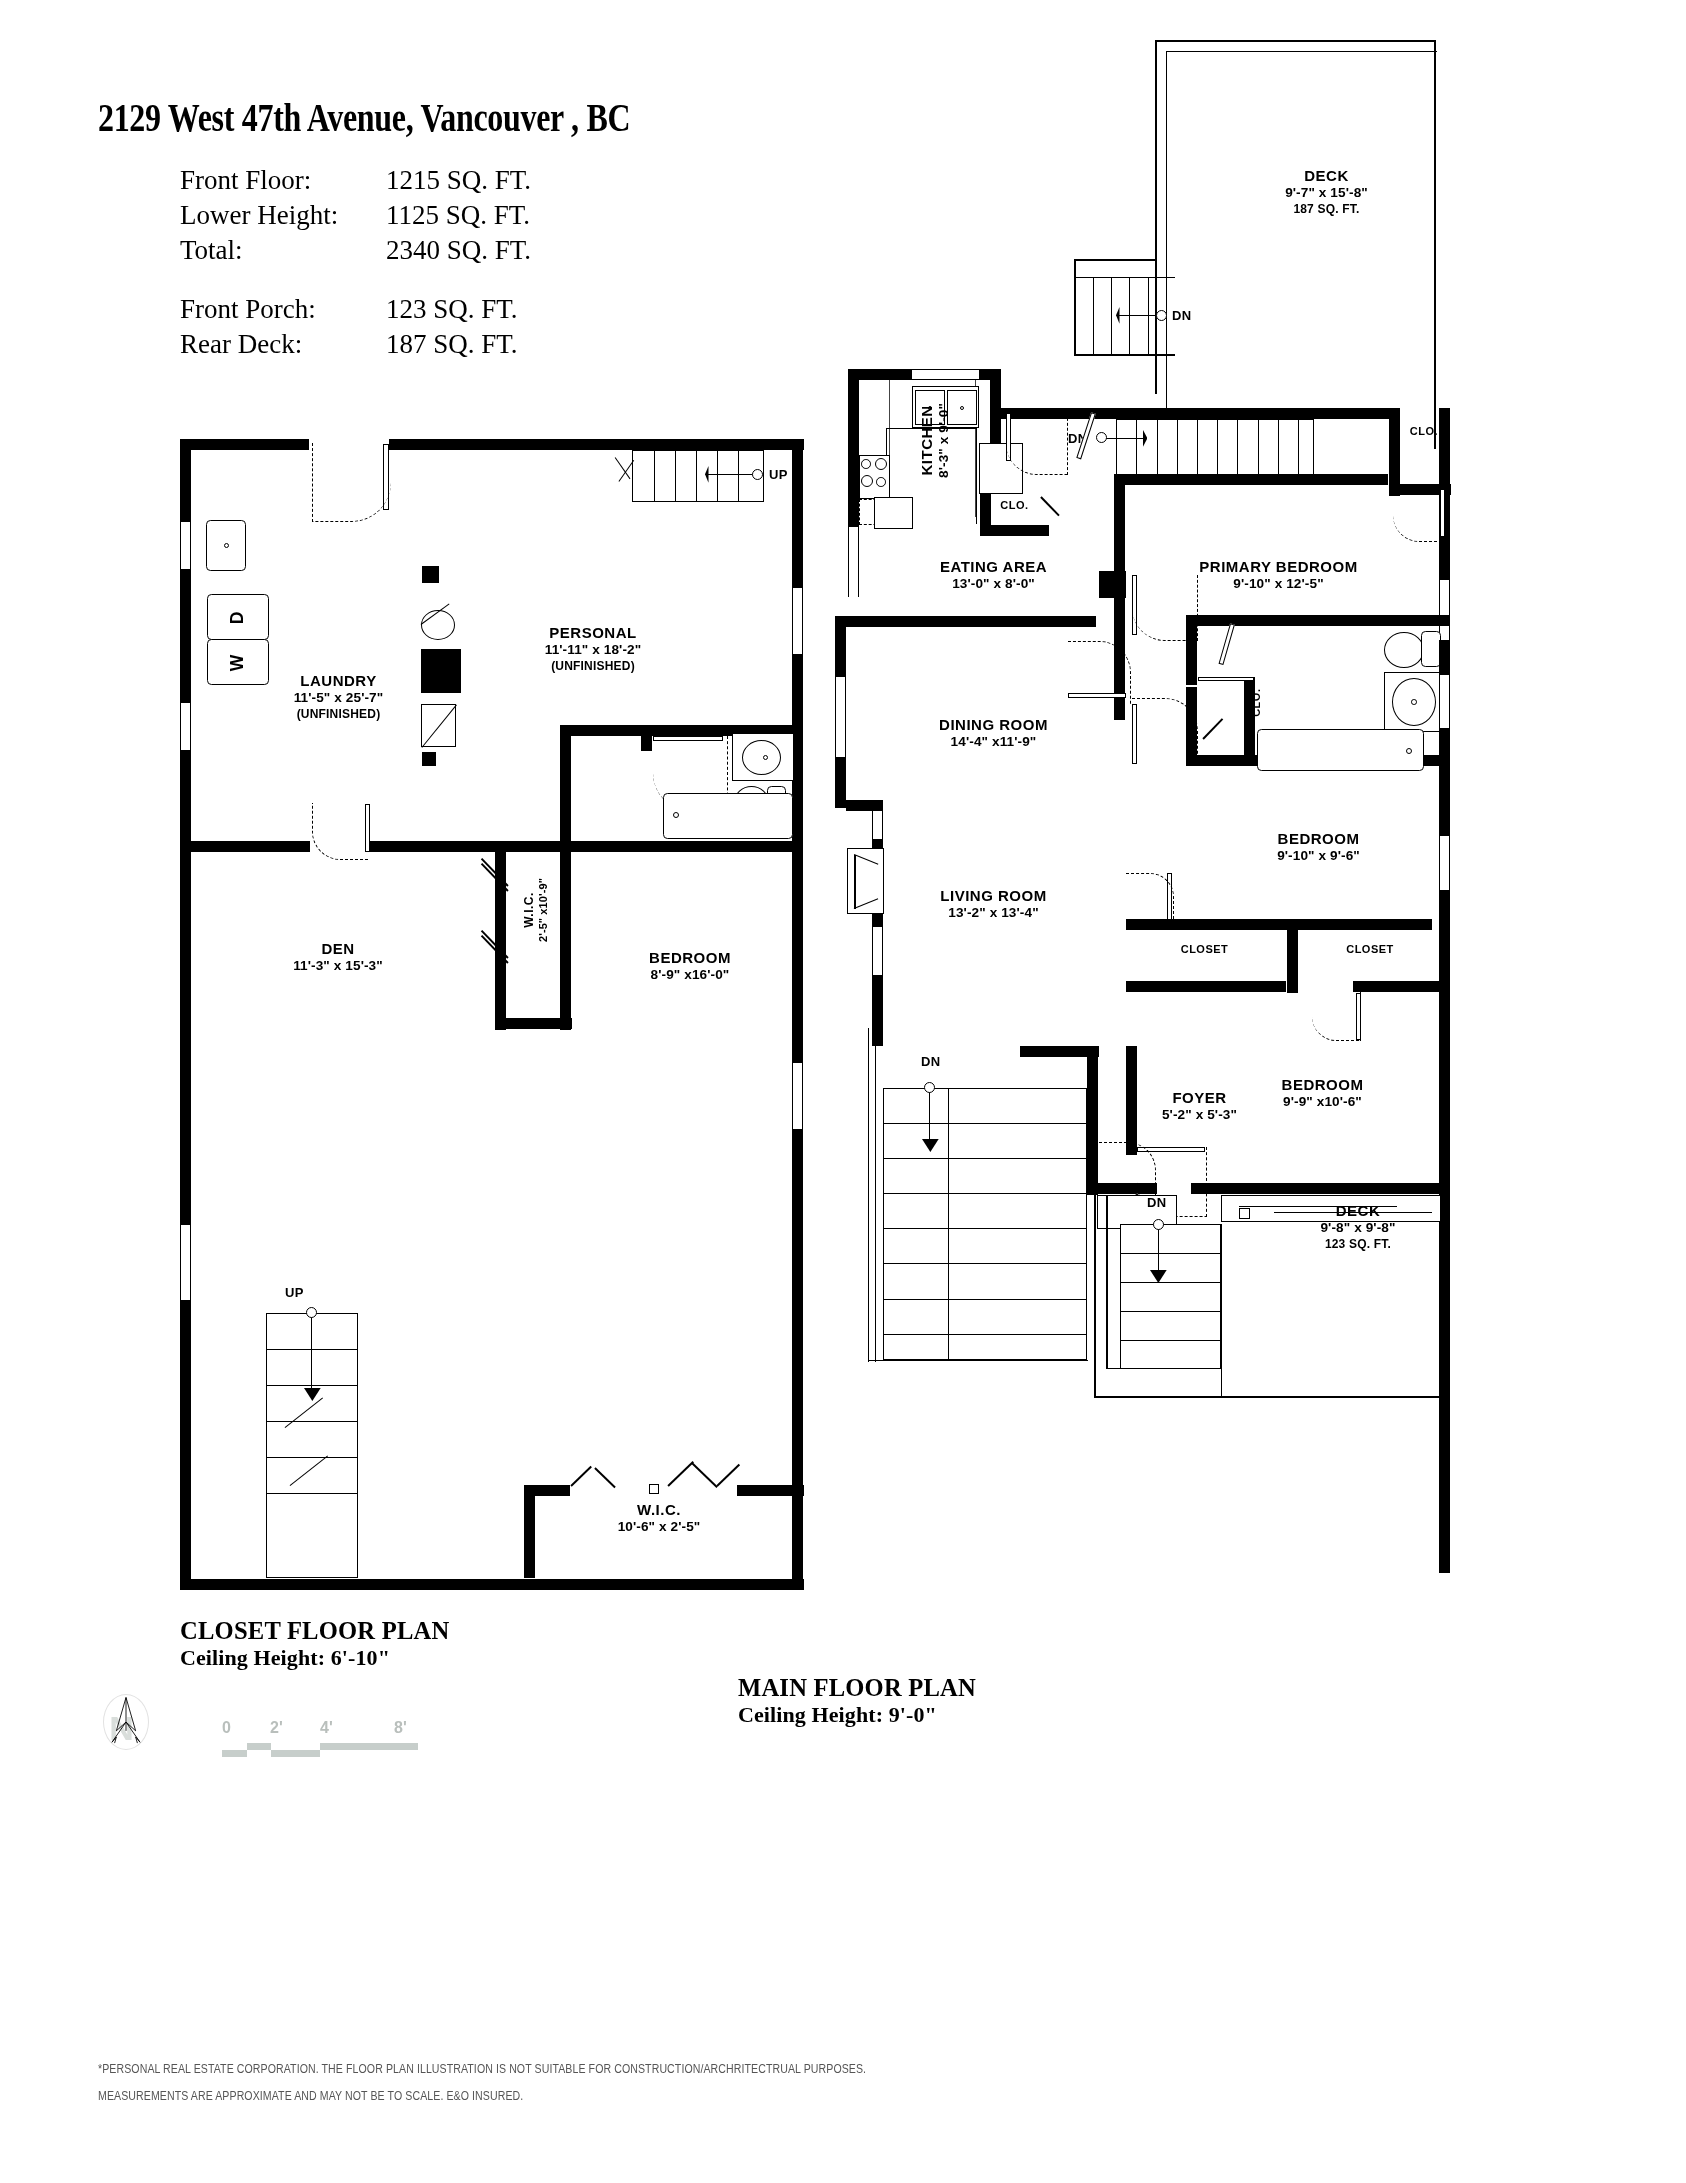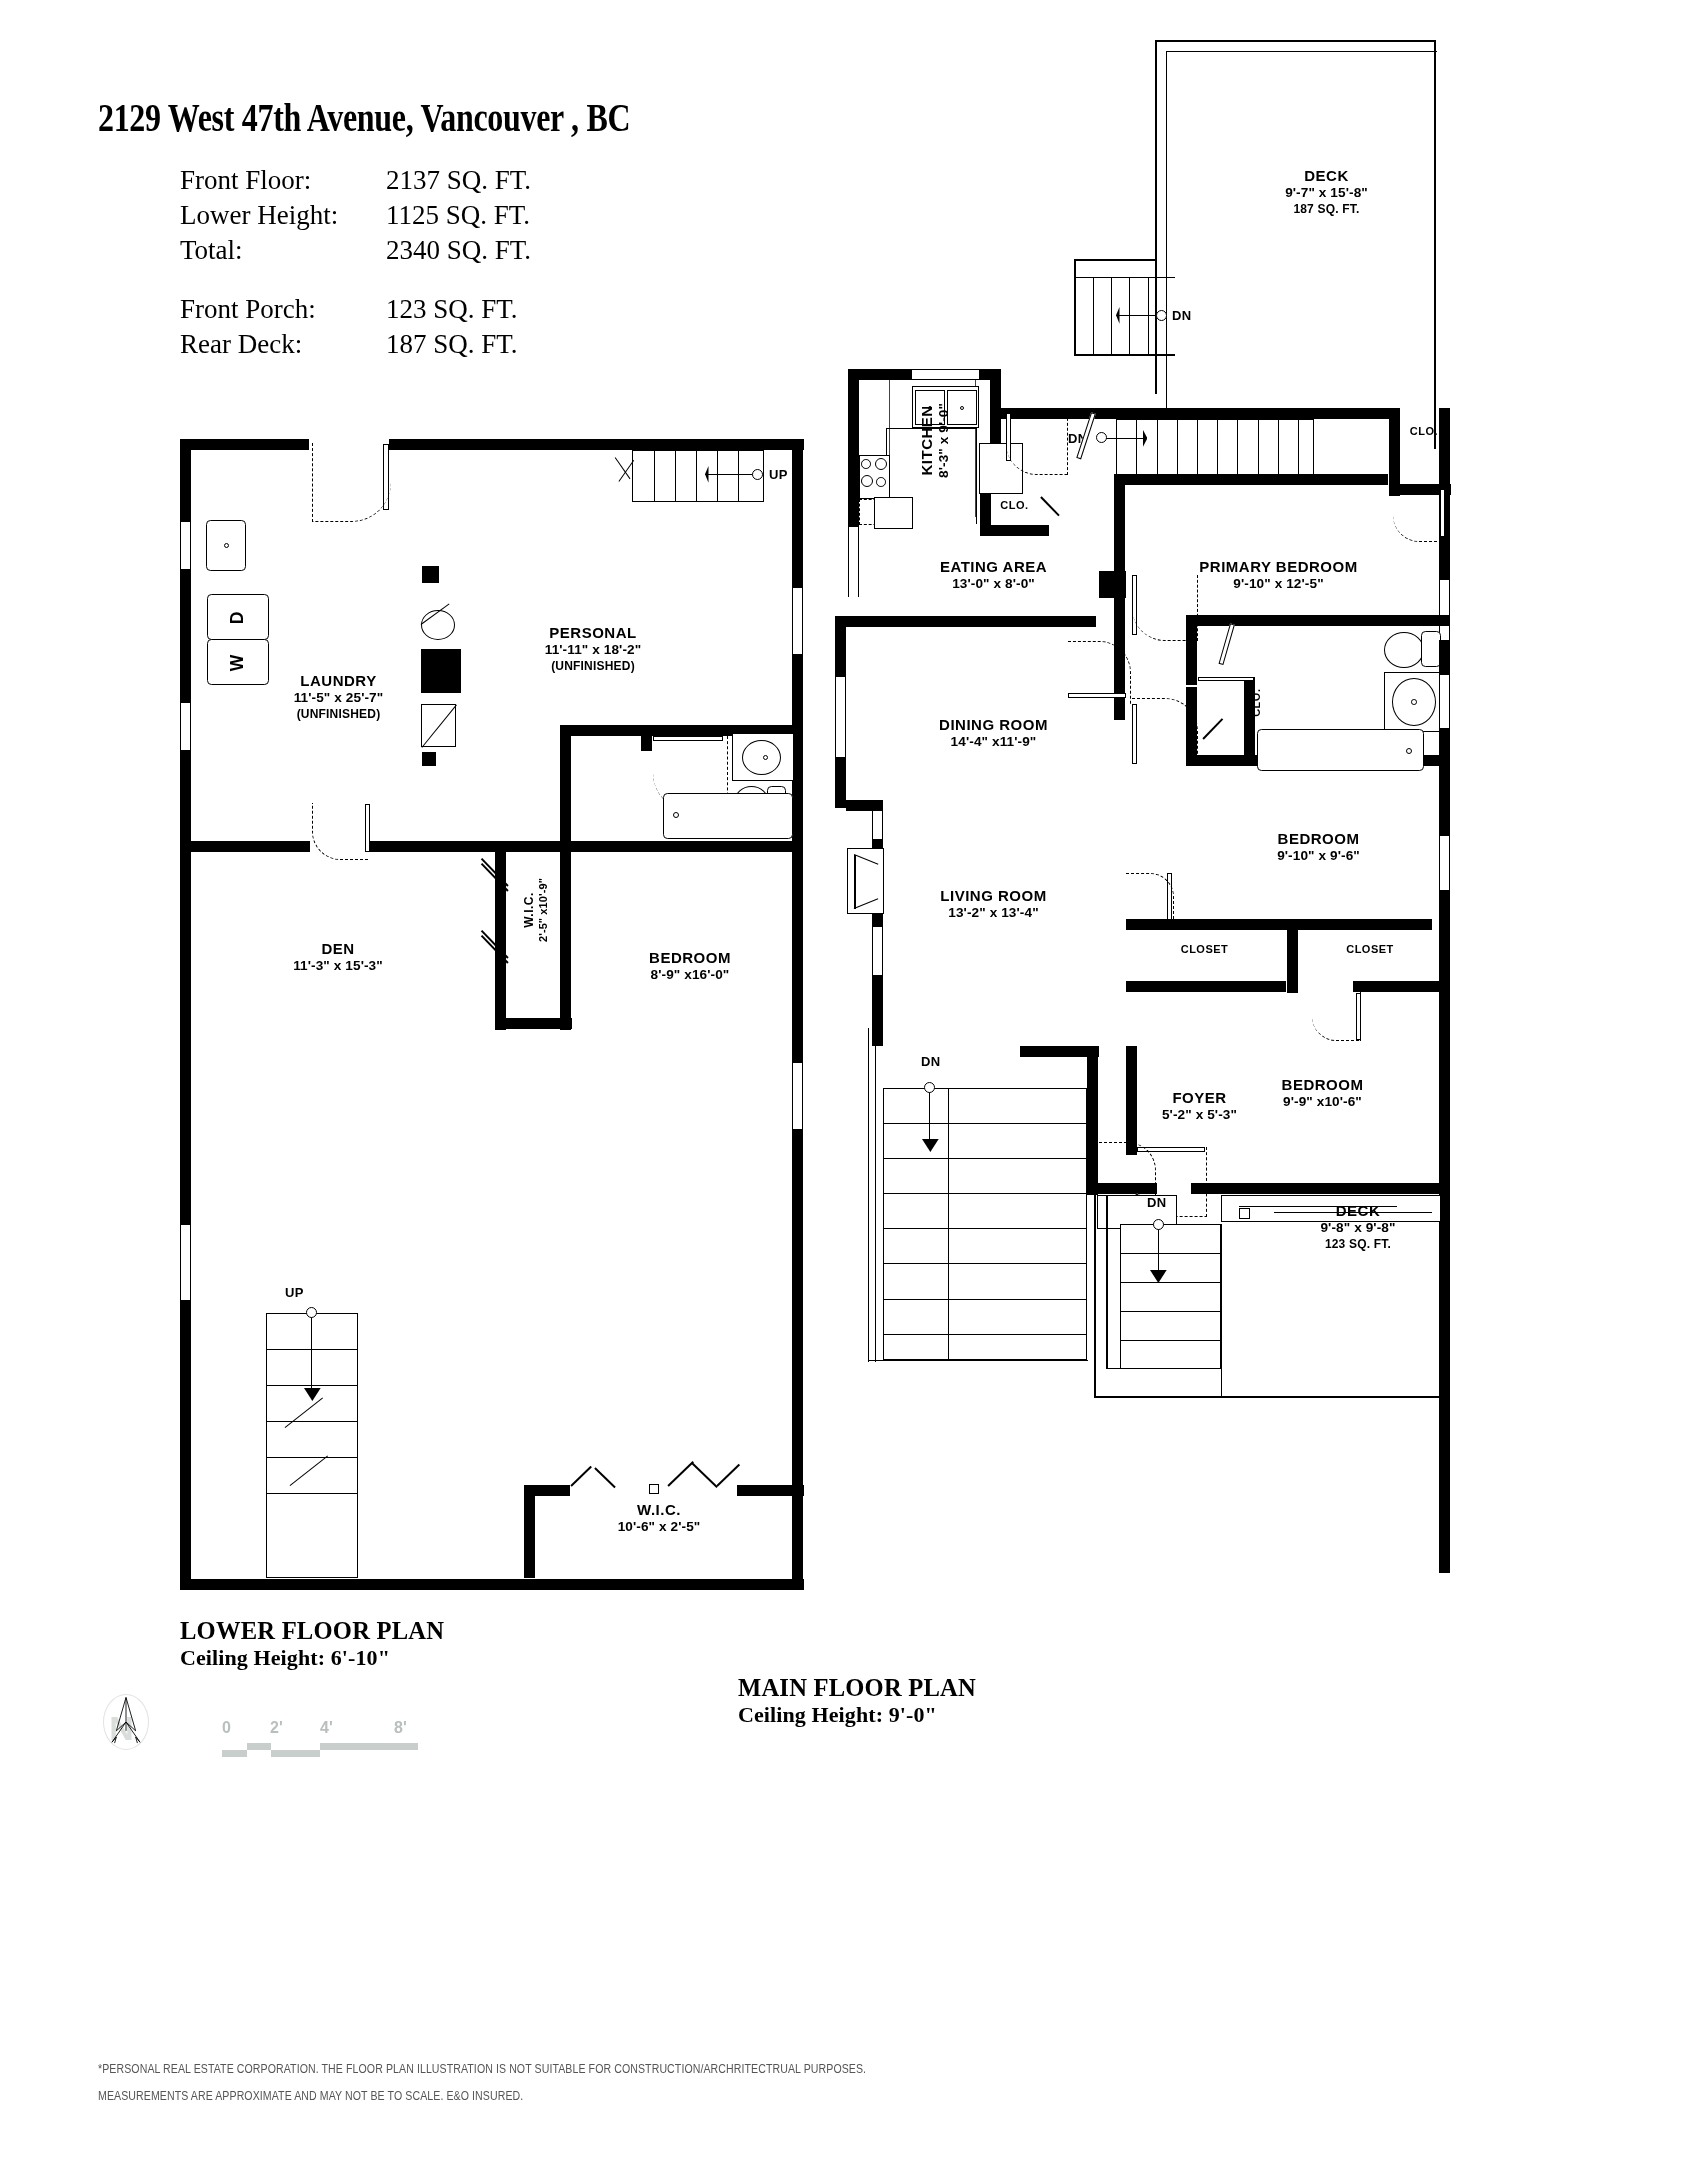--- a/index.html
+++ b/index.html
@@ -74,21 +74,21 @@
   .footer div{font-size:12.3px;letter-spacing:0.1px;line-height:2.2;transform:scaleX(0.86);transform-origin:left top;white-space:nowrap;}
 </style>
 </head>
 <body>
 
 <div class="page-title">2129 West 47th Avenue, Vancouver , BC</div>
 
 <div class="area-table">
   <div class="area-row">
     <span class="lbl">Front Floor:</span>
-    <span class="val">2137 SQ. FT.</span>
+    <span class="val">1215 SQ. FT.</span>
   </div>
   <div class="area-row">
     <span class="lbl">Lower Height:</span>
     <span class="val">1125 SQ. FT.</span>
   </div>
   <div class="area-row">
     <span class="lbl">Total:</span>
     <span class="val">2340 SQ. FT.</span>
   </div>
   <div class="area-gap"></div>
@@ -230,21 +230,21 @@
   <div class="tl" style="left:488px;top:1046px;width:35px;height:1.8px;transform:rotate(-44deg);transform-origin:left center;"></div>
   <div class="tl" style="left:512px;top:1023px;width:35px;height:1.8px;transform:rotate(44deg);transform-origin:left center;"></div>
   <div class="tl" style="left:537px;top:1046px;width:31px;height:1.8px;transform:rotate(-44deg);transform-origin:left center;"></div>
   <div class="rm" style="left:391px;top:1062px;width:176px;">
     <div class="n">W.I.C.</div>
     <div class="d">10'-6" x 2'-5"</div>
   </div>
 </div>
 
 <div class="plancap" style="left:180px;top:1617px;">
-  <div class="l1">LOWER FLOOR PLAN</div>
+  <div class="l1">CLOSET FLOOR PLAN</div>
   <div class="l2">Ceiling Height: 6'-10"</div>
 </div>
 
 <div class="compass" style="left:103px;top:1694px;width:46px;height:57px;">
   <div class="oval"></div>
   <div class="nletter">N</div>
   <svg width="46" height="57" style="position:absolute;left:0;top:0;" viewBox="0 0 104 130">
     <polyline points="52,8 52,84" stroke="#000" stroke-width="2" fill="none"></polyline>
     <polyline points="52,8 30,84 52,64 74,84 52,8" stroke="#000" stroke-width="2" fill="none"></polyline>
     <polyline points="52,64 20,110" stroke="#000" stroke-width="2" fill="none"></polyline>

